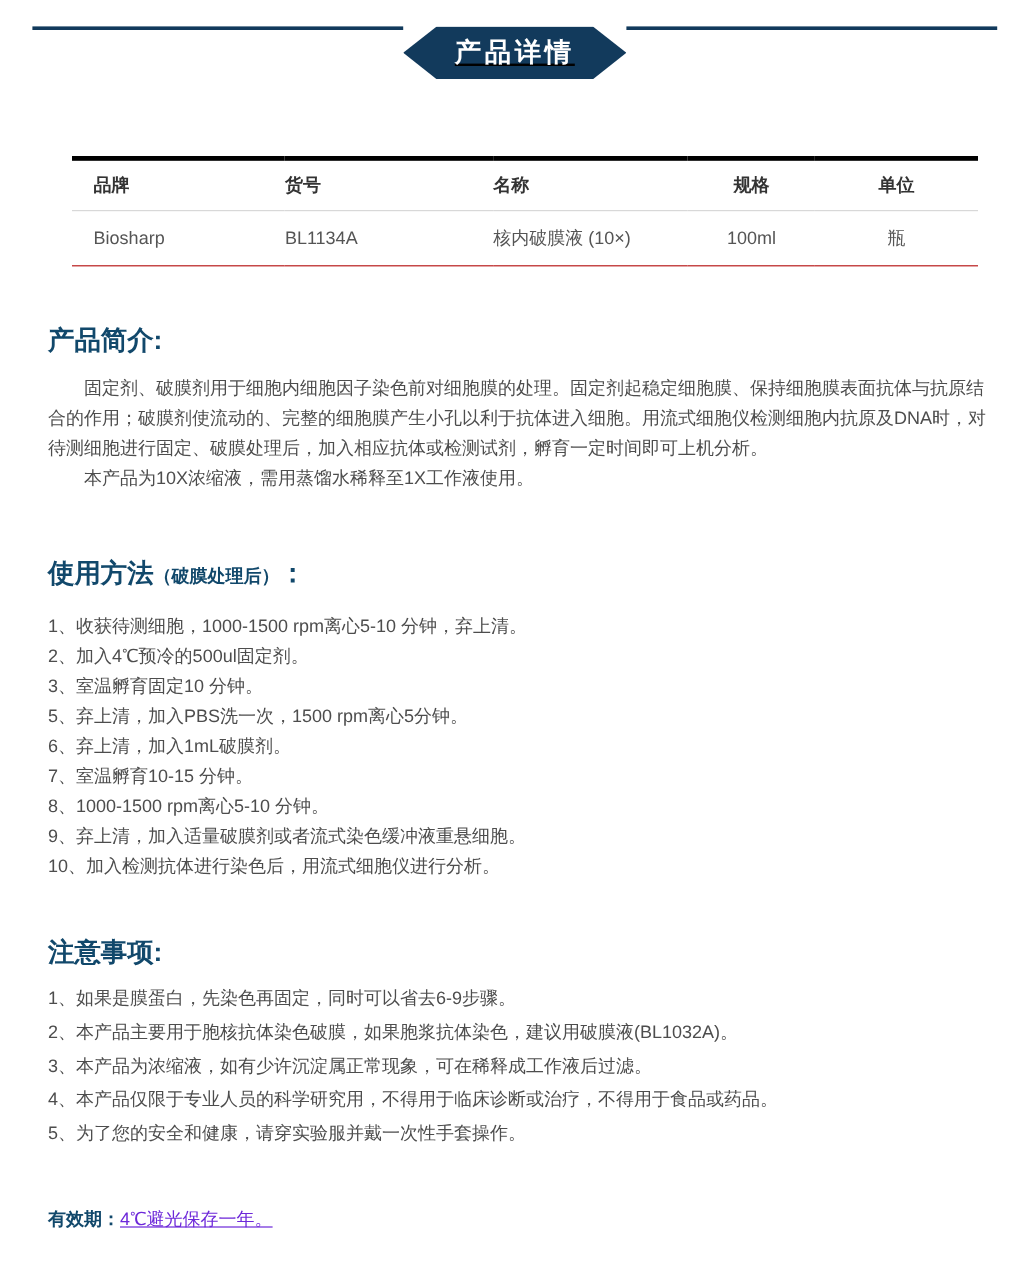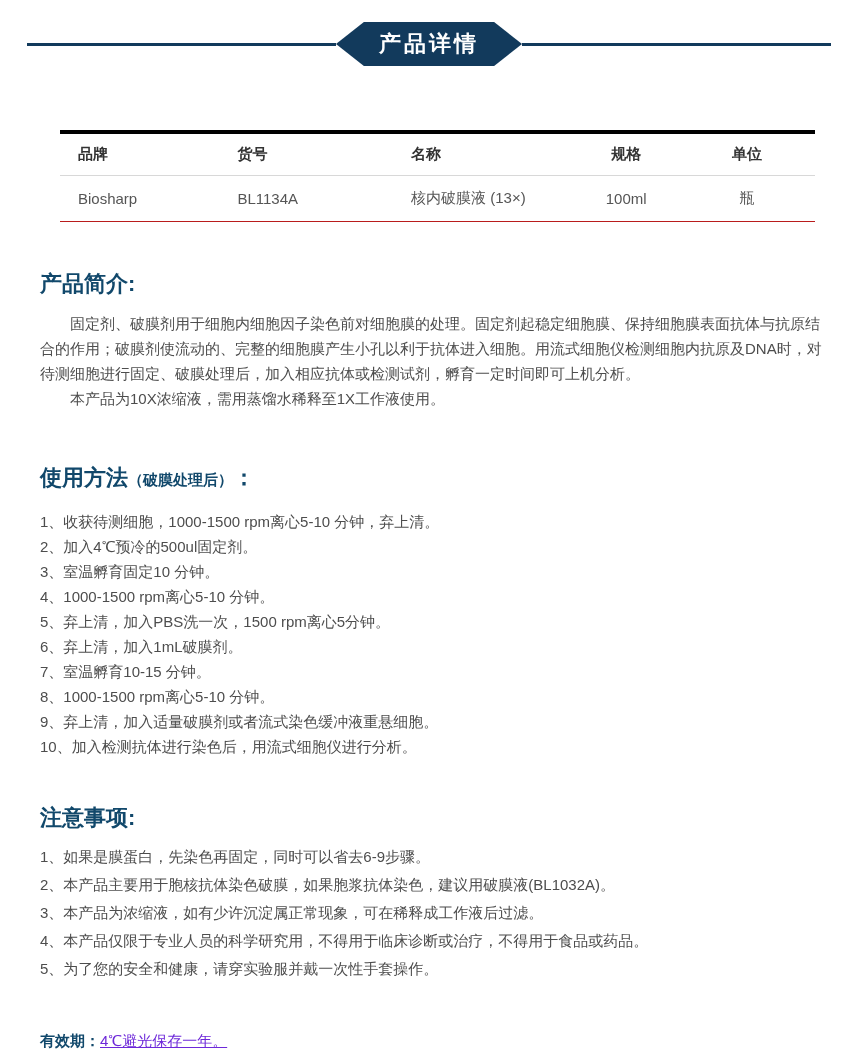--- a/index.html
+++ b/index.html
@@ -5,22 +5,22 @@
   * { box-sizing: border-box; }
   html, body {
     margin: 0; padding: 0;
     width: 860px; height: 1058px;
     background: #ffffff;
     font-family: "Liberation Sans", sans-serif;
     overflow: hidden;
   }
   
   .banner-row {
-    display: flex; align-items: center;
-    margin-top: 22px; height: 44px;
+    display: flex; align-items: flex-start;
+    margin-top: 22px; height: 44px; text-decoration: underline;
   }
   .banner-line { flex: 1; height: 3px; background: #123a5c; }
   .banner-line.left  { margin-left: 27px; }
   .banner-line.right { margin-right: 29px; }
   .banner-hex {
     width: 186px; height: 44px;
     background: #123a5c;
     clip-path: polygon(15% 0, 85% 0, 100% 50%, 85% 100%, 15% 100%, 0 50%);
     display: flex; align-items: center; justify-content: center;
     color: #ffffff; font-size: 22px; font-weight: bold; letter-spacing: 3px;
@@ -94,39 +94,38 @@
       <th>货号</th>
       <th>名称</th>
       <th class="center">规格</th>
       <th class="center">单位</th>
     </tr>
   </thead>
   <tbody>
     <tr>
       <td>Biosharp</td>
       <td>BL1134A</td>
-      <td>核内破膜液 (13×)</td>
+      <td>核内破膜液 (10×)</td>
       <td class="center">100ml</td>
       <td class="center">瓶</td>
     </tr>
   </tbody>
 </table>
 
 <h2 class="section-heading intro-heading">产品简介:</h2>
 <div class="intro-text">
   <p>固定剂、破膜剂用于细胞内细胞因子染色前对细胞膜的处理。固定剂起稳定细胞膜、保持细胞膜表面抗体与抗原结合的作用；破膜剂使流动的、完整的细胞膜产生小孔以利于抗体进入细胞。用流式细胞仪检测细胞内抗原及DNA时，对待测细胞进行固定、破膜处理后，加入相应抗体或检测试剂，孵育一定时间即可上机分析。</p>
   <p>本产品为10X浓缩液，需用蒸馏水稀释至1X工作液使用。</p>
 </div>
 
 <h2 class="section-heading usage-heading"><span>使用方法</span><span class="heading-note">（破膜处理后）</span><span>：</span></h2>
 <div class="step-list">
   <div class="step">1、收获待测细胞，1000-1500 rpm离心5-10 分钟，弃上清。</div>
   <div class="step">2、加入4℃预冷的500ul固定剂。</div>
   <div class="step">3、室温孵育固定10 分钟。</div>
-  <div class="step">4、1000-1500 rpm离心5-10 分钟。</div>
   <div class="step">5、弃上清，加入PBS洗一次，1500 rpm离心5分钟。</div>
   <div class="step">6、弃上清，加入1mL破膜剂。</div>
   <div class="step">7、室温孵育10-15 分钟。</div>
   <div class="step">8、1000-1500 rpm离心5-10 分钟。</div>
   <div class="step">9、弃上清，加入适量破膜剂或者流式染色缓冲液重悬细胞。</div>
   <div class="step">10、加入检测抗体进行染色后，用流式细胞仪进行分析。</div>
 </div>
 
 <h2 class="section-heading notes-heading">注意事项:</h2>
 <div class="step-list notes-list">

